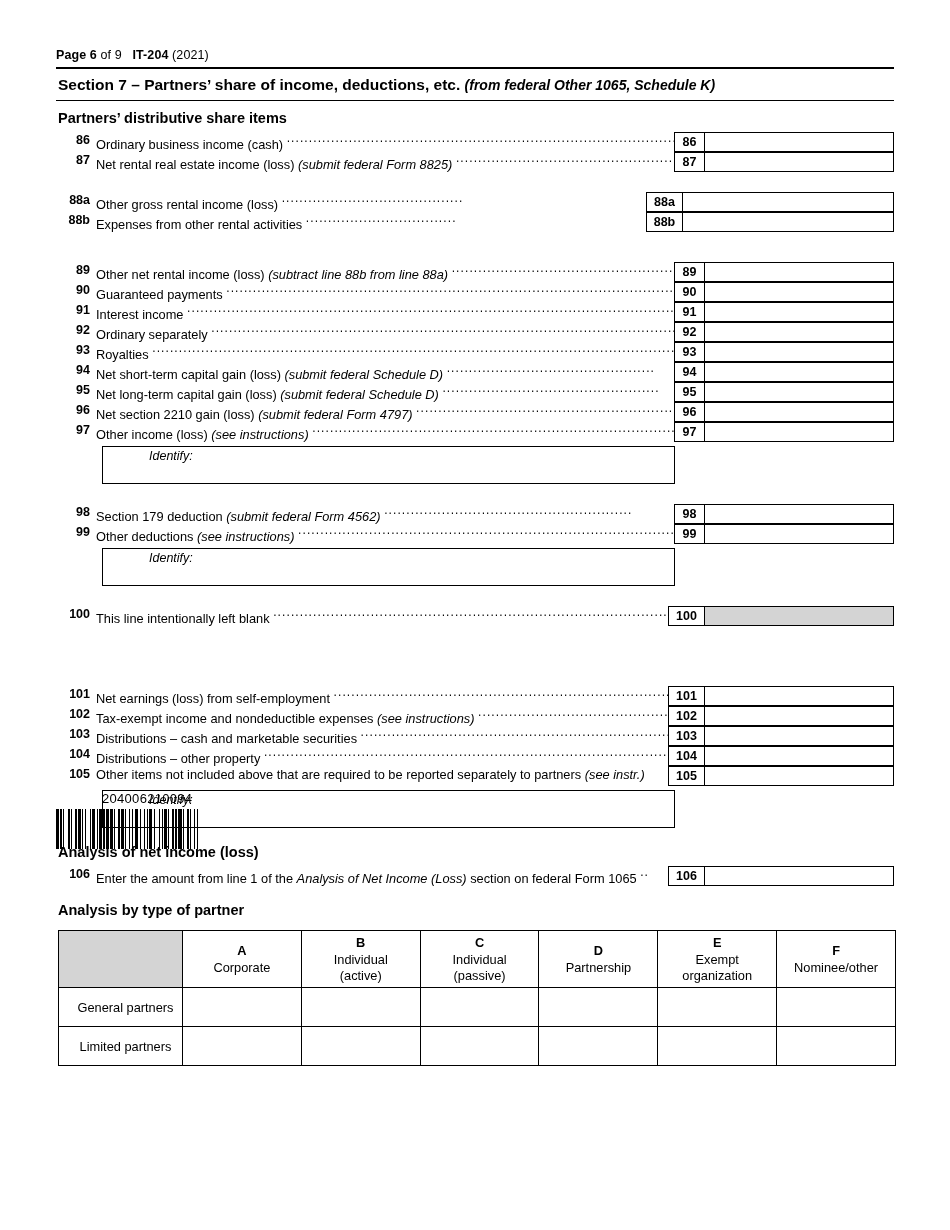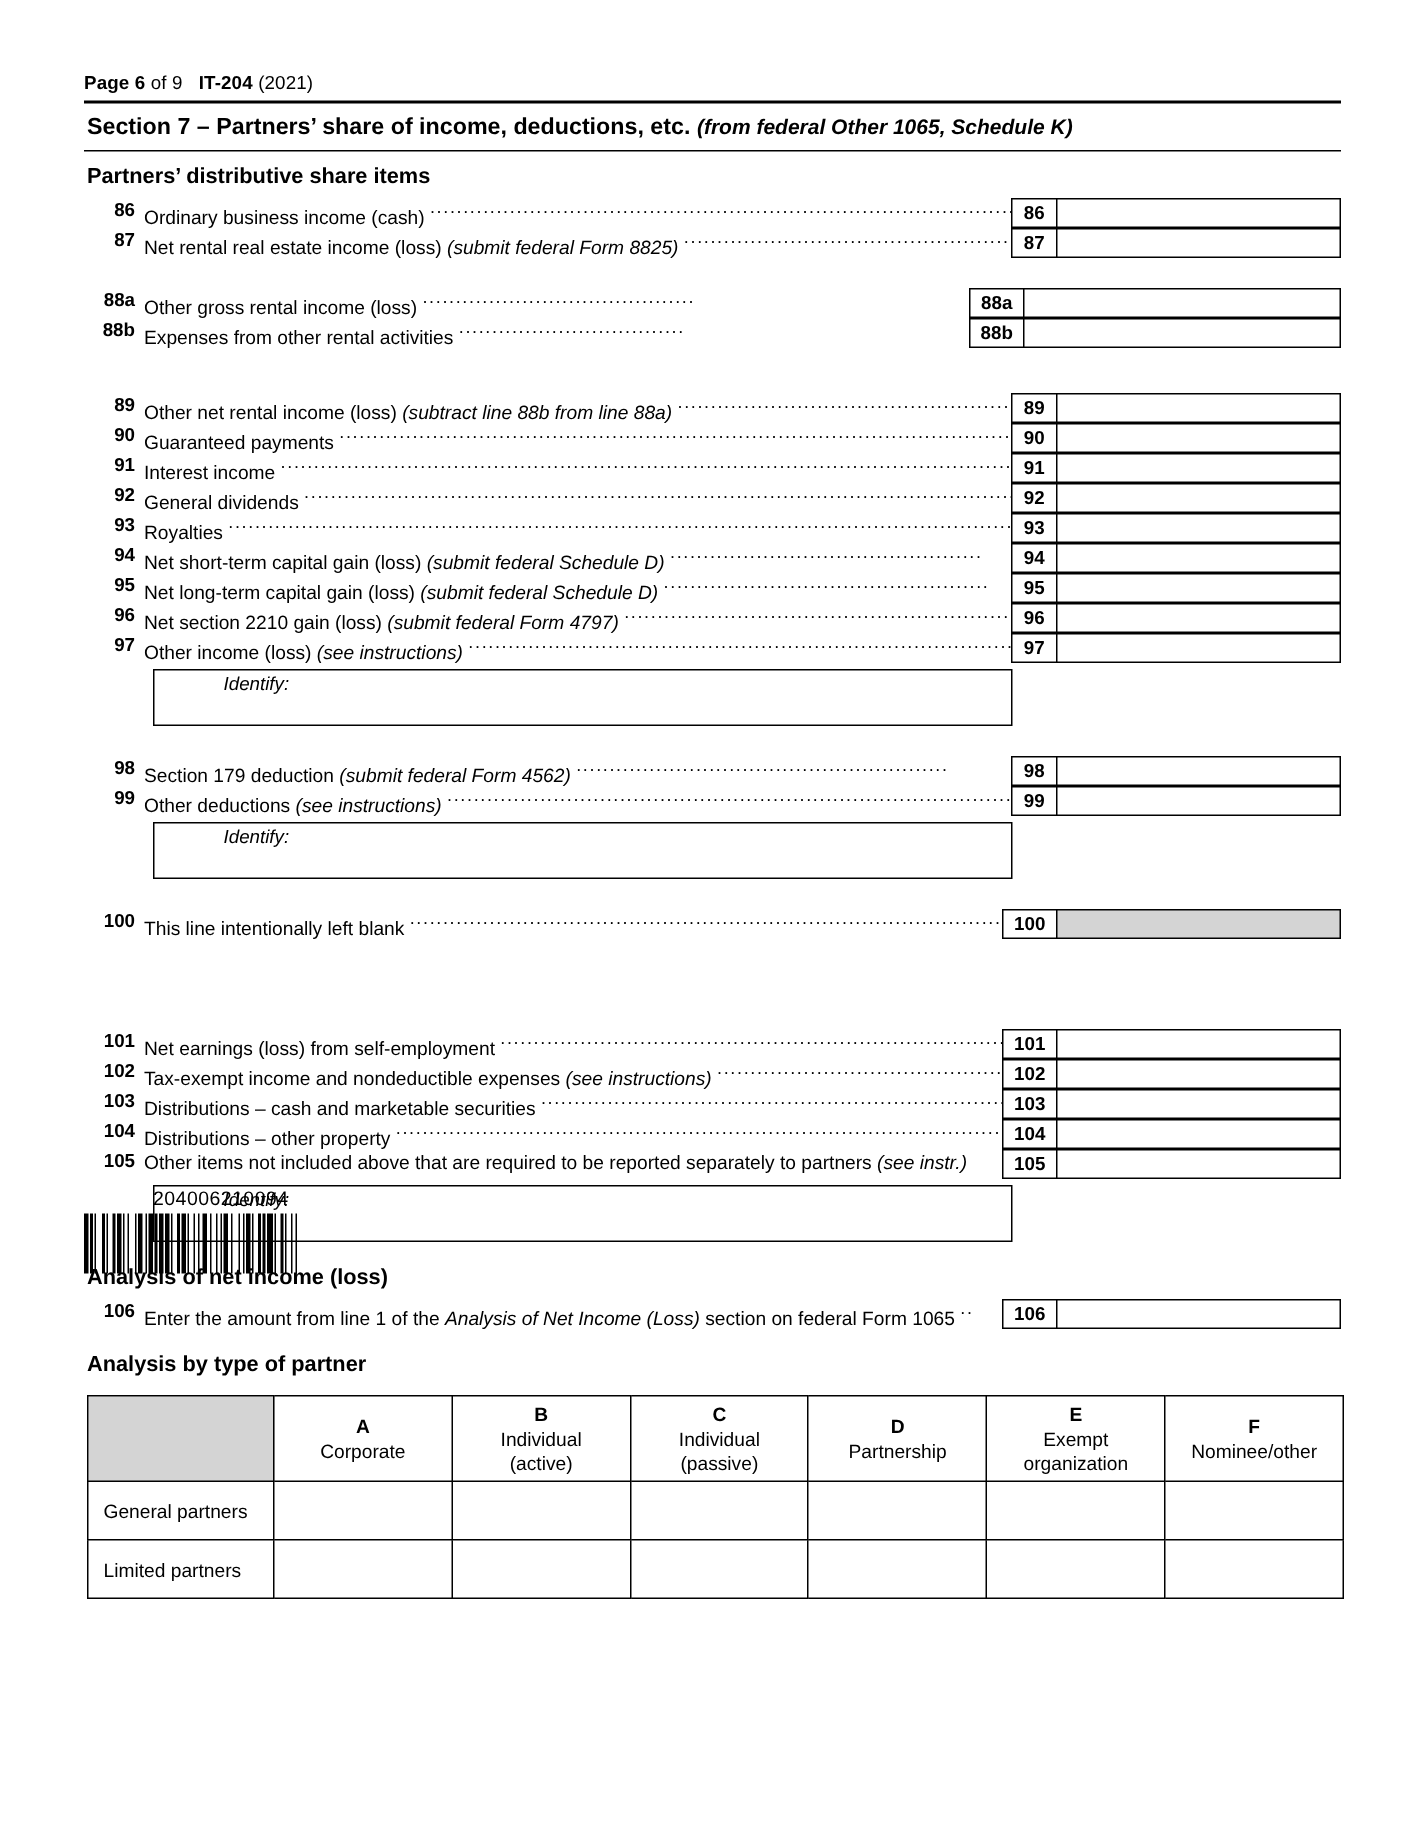--- a/index.html
+++ b/index.html
@@ -147,21 +147,21 @@
   .ptable th {
     height: 56px;
     line-height: 16px;
   }
   .ptable th .lt {
     font-weight: bold;
     display: block;
     margin-bottom: 1px;
   }
   .ptable td.rowlab {
-    text-align: left;
+    text-align: center;
     padding-left: 10px;
     height: 38px;
     margin-top: 40px;
   }
   .ptable .corner { background: #d4d4d4; }
   .ptable col.c0 { width: 124px; }
   
   .barcode-wrap {
     position: absolute;
     left: 56px;
@@ -256,21 +256,21 @@
 
     <div class="row">
       <div class="rnum">91</div>
       <div class="rtext"><span>Interest income</span> <span class="leader">........................................................................................................................................</span></div>
       <div class="boxnum">91</div>
       <div class="boxfield"></div>
     </div>
 
     <div class="row">
       <div class="rnum">92</div>
-      <div class="rtext"><span>General dividends</span> <span class="leader">...............................................................................................................................</span></div>
+      <div class="rtext"><span>Ordinary separately</span> <span class="leader">...............................................................................................................................</span></div>
       <div class="boxnum">92</div>
       <div class="boxfield"></div>
     </div>
 
     <div class="row">
       <div class="rnum">93</div>
       <div class="rtext"><span>Royalties</span> <span class="leader">.....................................................................................................................................................</span></div>
       <div class="boxnum">93</div>
       <div class="boxfield"></div>
     </div>

